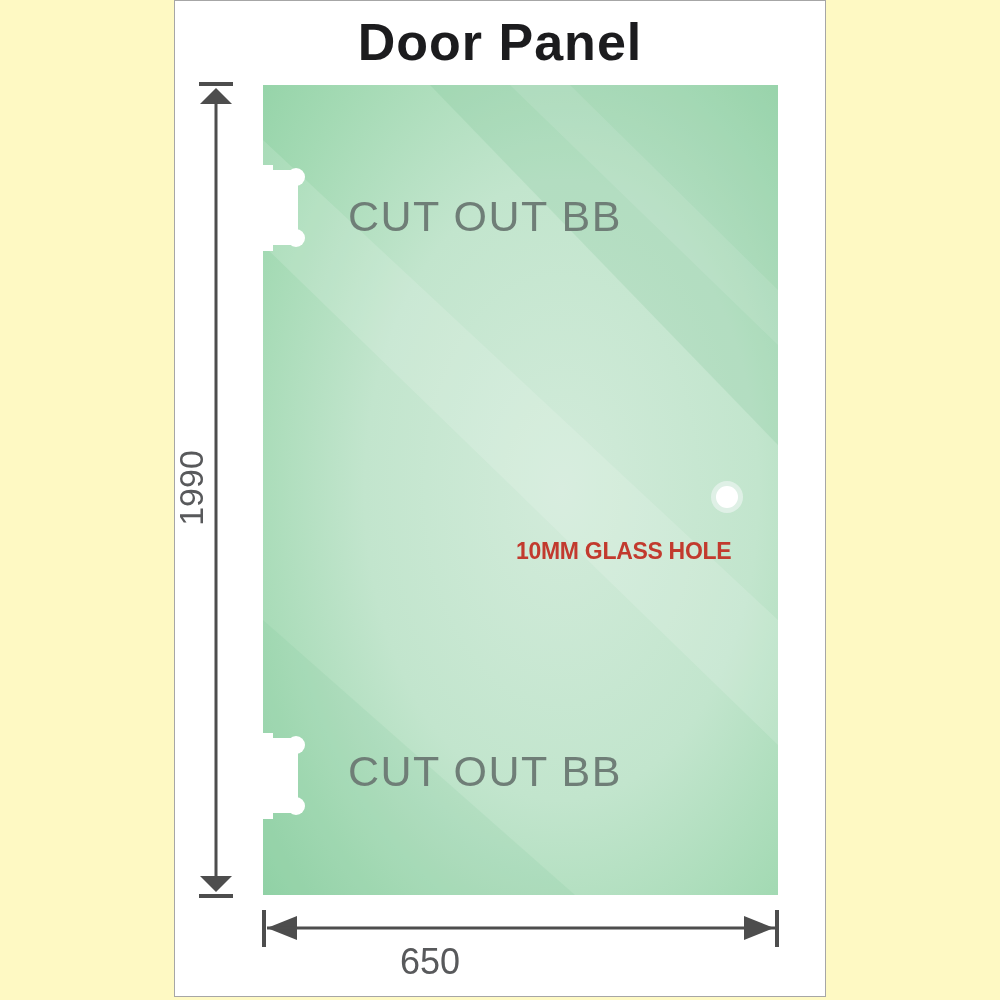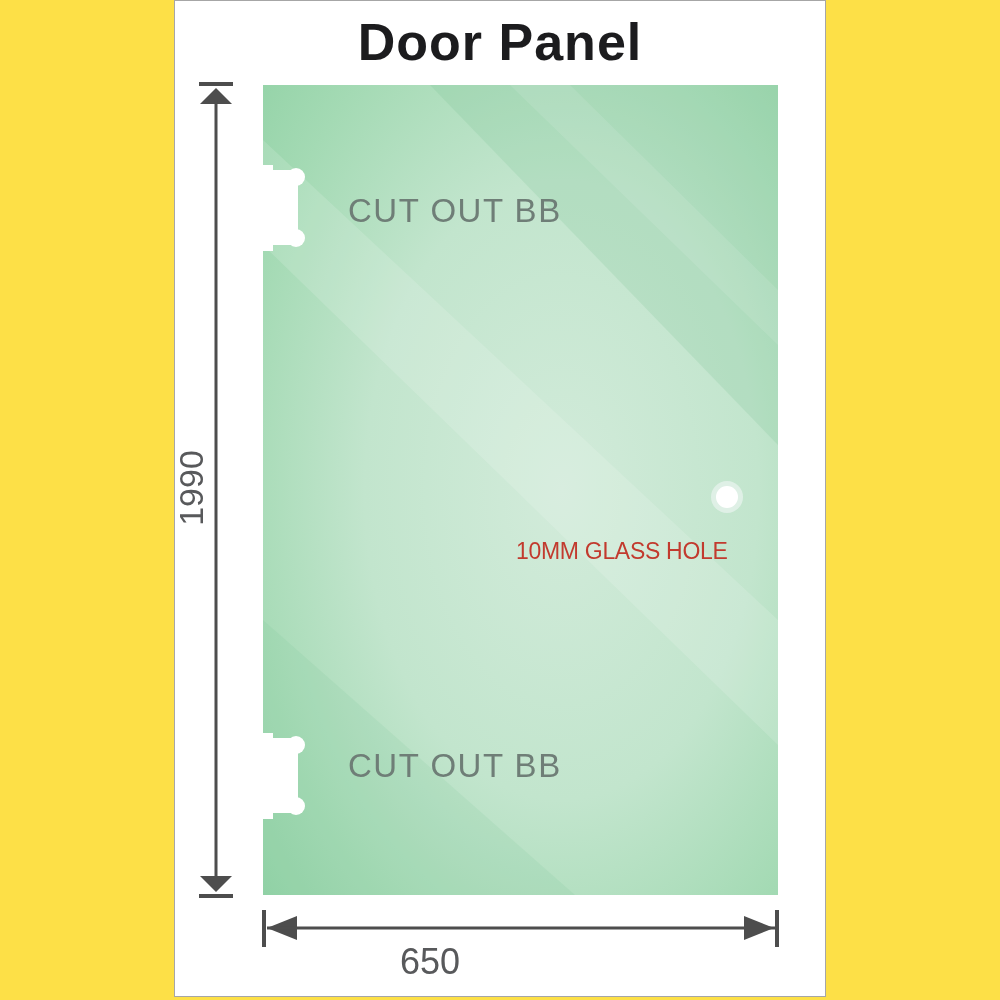--- a/index.html
+++ b/index.html
@@ -5,21 +5,21 @@
   html, body {
     margin: 0;
     padding: 0;
     background: #ffffff;
     font-family: "Liberation Sans", sans-serif;
   }
   .canvas {
     position: relative;
     width: 1000px;
     height: 1000px;
-    background: #fde047;
+    background: #fef9c3;
     overflow: hidden;
   }
   .frame {
     position: absolute;
     left: 174px;
     top: 0px;
     width: 650px;
     height: 995px;
     border: 1px solid #a6a6a6;
     background: #ffffff;
@@ -38,34 +38,34 @@
     transform: translateX(-50%);
     font-size: 52px;
     font-weight: 700;
     letter-spacing: 1px;
     color: #1c1c1e;
     white-space: nowrap;
   }
   .cutout-label {
     position: absolute;
     left: 348px;
-    font-size: 33px;
+    font-size: 43px;
     font-weight: 400;
     letter-spacing: 1.5px;
     color: #6f7e77;
     white-space: nowrap;
   }
   .cutout-label.top { top: 192px; }
   .cutout-label.bottom { top: 747px; }
   .hole-label {
     position: absolute;
     left: 516px;
     top: 538px;
     font-size: 23px;
-    font-weight: 400;
+    font-weight: 700;
     letter-spacing: -0.3px;
     color: #c23a2e;
     white-space: nowrap;
   }
   .dim-label {
     color: #58595b;
     position: absolute;
     white-space: nowrap;
   }
   .dim-label.height {

